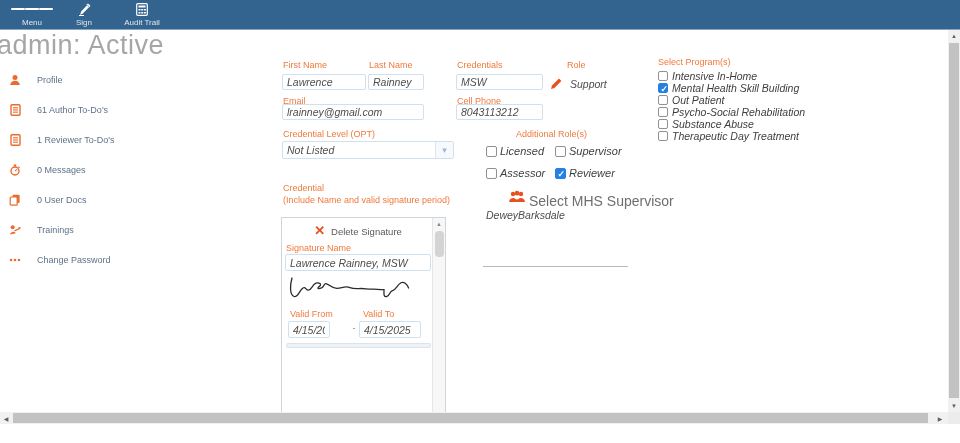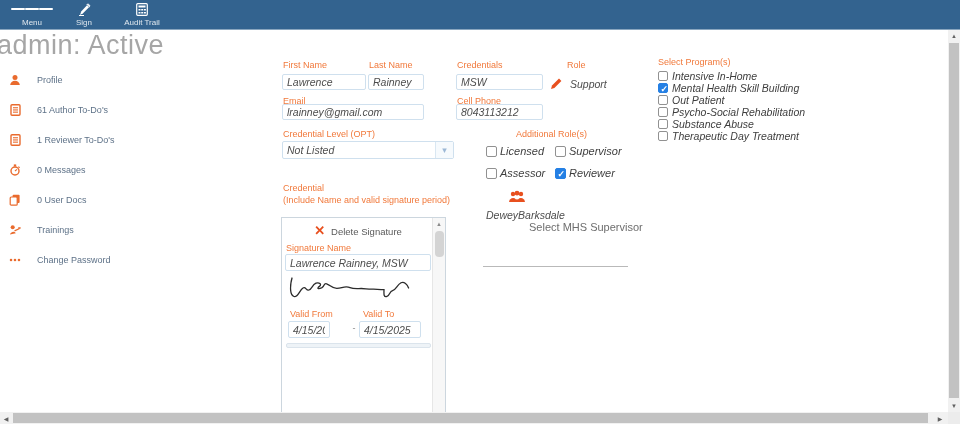--- a/index.html
+++ b/index.html
@@ -77,21 +77,21 @@
     border-radius:2px; background:#fff; cursor:pointer;
   }
   .cb.is-checked { background:#2580e4; border-color:#2580e4; }
   .cb.is-checked::after {
     content:"\2713"; color:#fff; font-size:9px; font-weight:bold;
     position:absolute; left:1.5px; top:-0.5px;
   }
   .cb-label { position:absolute; font-size:11px; font-style:italic; color:#3e3e3e; white-space:nowrap; }
   .cb-sm { width:10px; height:10px; }
   .cb-label-sm { font-size:10.5px; }
-  .muted-btn-label { position:absolute; font-size:11px; color:#6e6e6e; white-space:nowrap;margin-top:28px; }
+  .muted-btn-label { position:absolute; font-size:14px; color:#6e6e6e; white-space:nowrap; }
   .hline { position:absolute; height:1px; background:#b9b9b9; }
   
   .v-scrollbar { position:absolute; right:0; top:30px; width:12px; height:382px; background:#f1f1f1; }
   .v-scrollbar .arr { width:12px; height:12px; display:flex; align-items:center; justify-content:center; font-size:6px; color:#616161; cursor:pointer; }
   .v-scrollbar .arr.bottom { position:absolute; bottom:0; }
   .v-scrollbar .vthumb { position:absolute; top:13px; left:1px; width:10px; height:355px; background:#c2c2c2; cursor:pointer; }
   .h-scrollbar { position:absolute; left:0; top:412px; width:948px; height:12px; background:#f1f1f1; }
   .h-scrollbar .arr { position:absolute; top:0; width:12px; height:12px; display:flex; align-items:center; justify-content:center; font-size:6px; color:#616161; cursor:pointer; }
   .h-scrollbar .hthumb { position:absolute; left:13px; top:1px; width:915px; height:10px; background:#c2c2c2; cursor:pointer; }
   .scroll-corner { position:absolute; left:948px; top:412px; width:12px; height:12px; background:#ececec; }

